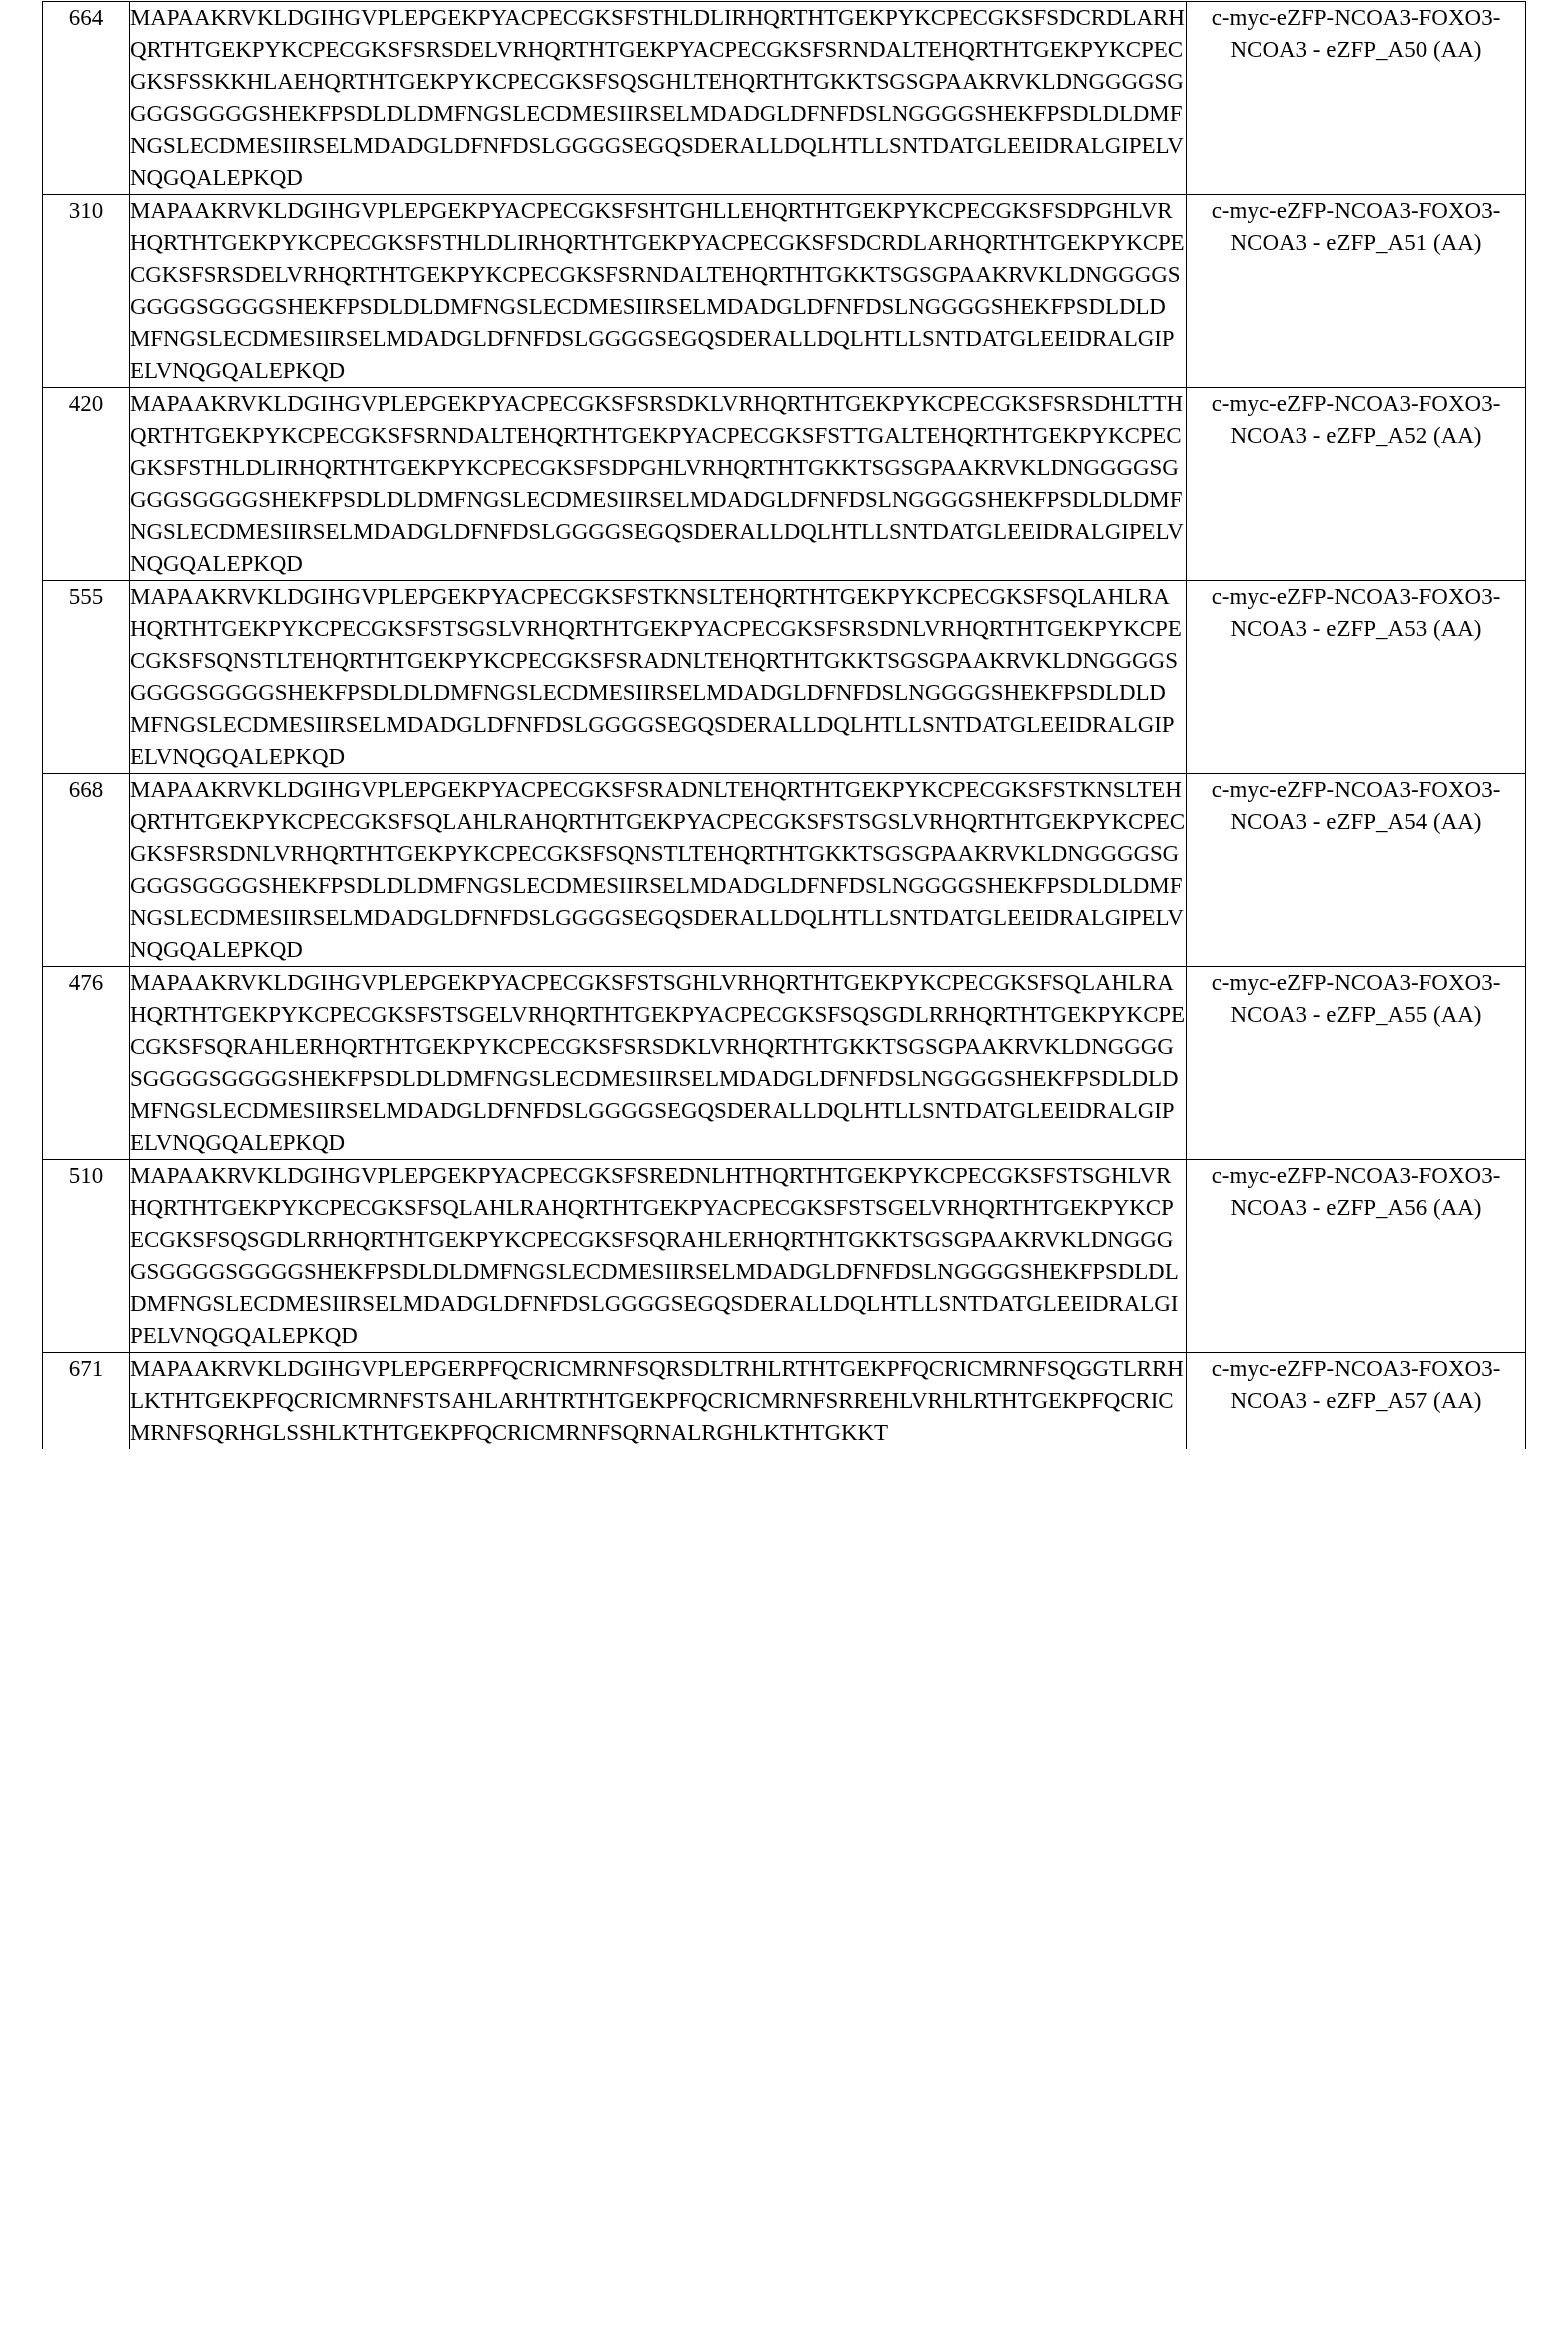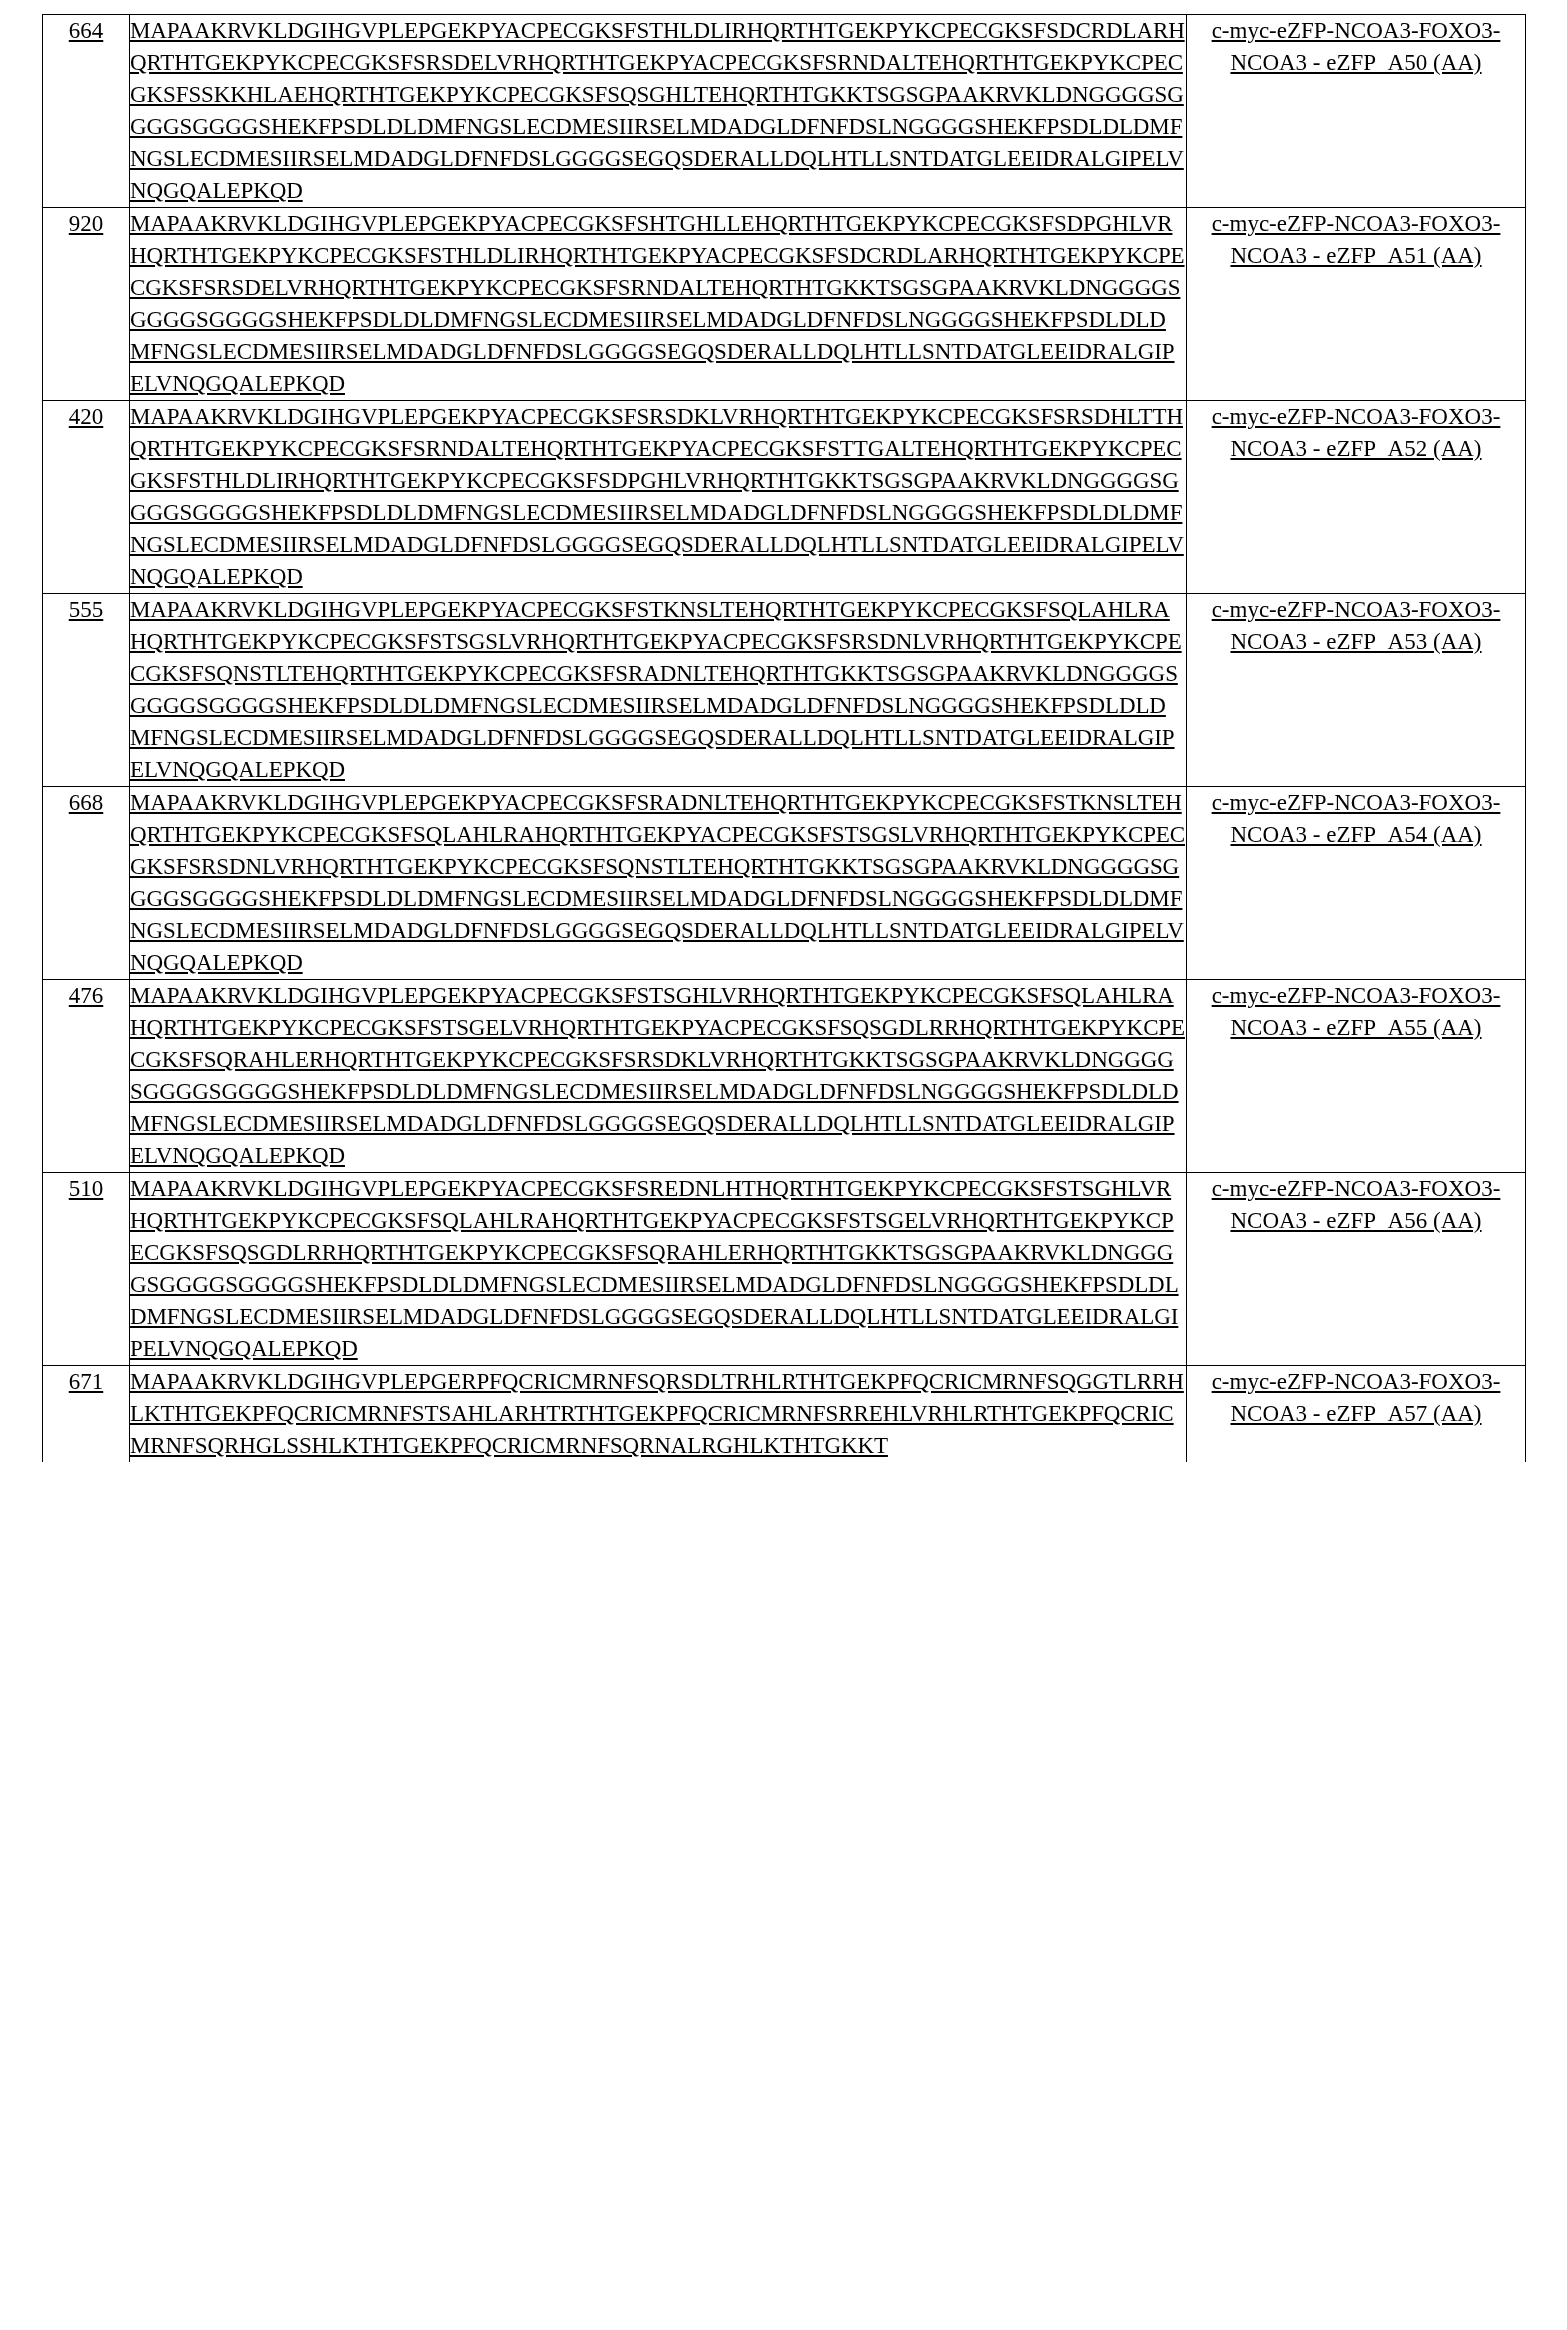--- a/index.html
+++ b/index.html
@@ -10,22 +10,21 @@
   body {
     width: 1568px;
     font-family: "Liberation Serif", "DejaVu Serif", serif;
     color: #000000;
   }
   .page {
     position: relative;
     width: 1568px;
     height: 2330px;
     box-sizing: border-box;
-    padding: 14px 42px 0 42px;
-    text-decoration: underline;
+    padding: 1px 42px 0 42px;
   }
   table.seq-table {
     border-collapse: collapse;
     width: 100%;
     table-layout: fixed;
   }
   table.seq-table td {
     border: 1.6px solid #000000;
     vertical-align: top;
     padding: 0;
@@ -79,21 +78,21 @@
       <tr>
         <td class="col-num"><span>664</span></td>
         <td class="col-seq">
             <span class="seq-text">MAPAAKRVKLDGIHGVPLEPGEKPYACPECGKSFSTHLDLIRHQRTHTGEKPYKCPECGKSFSDCRDLARHQRTHTGEKPYKCPECGKSFSRSDELVRHQRTHTGEKPYACPECGKSFSRNDALTEHQRTHTGEKPYKCPECGKSFSSKKHLAEHQRTHTGEKPYKCPECGKSFSQSGHLTEHQRTHTGKKTSGSGPAAKRVKLDNGGGGSGGGGSGGGGSHEKFPSDLDLDMFNGSLECDMESIIRSELMDADGLDFNFDSLNGGGGSHEKFPSDLDLDMFNGSLECDMESIIRSELMDADGLDFNFDSLGGGGSEGQSDERALLDQLHTLLSNTDATGLEEIDRALGIPELVNQGQALEPKQD</span>
           </td>
         <td class="col-name">
             <span class="name-text">c-myc-eZFP-NCOA3-FOXO3-NCOA3 - eZFP_A50 (AA)</span>
           </td>
       </tr>
       <tr>
-        <td class="col-num"><span>920</span></td>
+        <td class="col-num"><span>310</span></td>
         <td class="col-seq">
             <span class="seq-text">MAPAAKRVKLDGIHGVPLEPGEKPYACPECGKSFSHTGHLLEHQRTHTGEKPYKCPECGKSFSDPGHLVRHQRTHTGEKPYKCPECGKSFSTHLDLIRHQRTHTGEKPYACPECGKSFSDCRDLARHQRTHTGEKPYKCPECGKSFSRSDELVRHQRTHTGEKPYKCPECGKSFSRNDALTEHQRTHTGKKTSGSGPAAKRVKLDNGGGGSGGGGSGGGGSHEKFPSDLDLDMFNGSLECDMESIIRSELMDADGLDFNFDSLNGGGGSHEKFPSDLDLDMFNGSLECDMESIIRSELMDADGLDFNFDSLGGGGSEGQSDERALLDQLHTLLSNTDATGLEEIDRALGIPELVNQGQALEPKQD</span>
           </td>
         <td class="col-name">
             <span class="name-text">c-myc-eZFP-NCOA3-FOXO3-NCOA3 - eZFP_A51 (AA)</span>
           </td>
       </tr>
       <tr>
         <td class="col-num"><span>420</span></td>
         <td class="col-seq">

